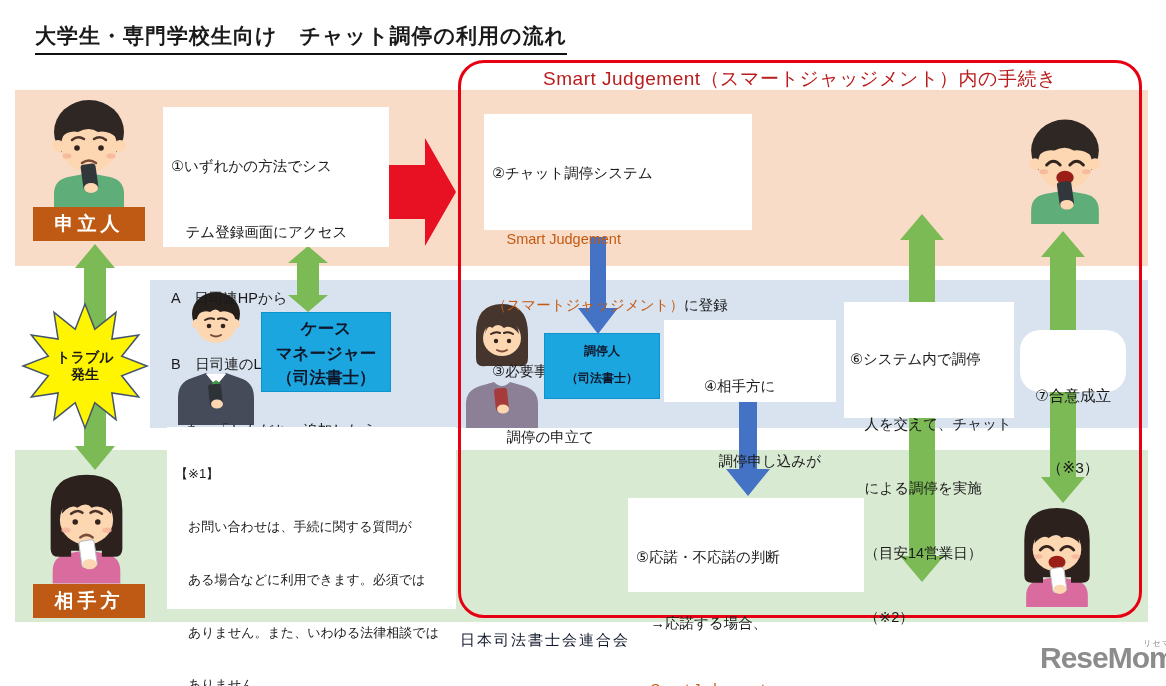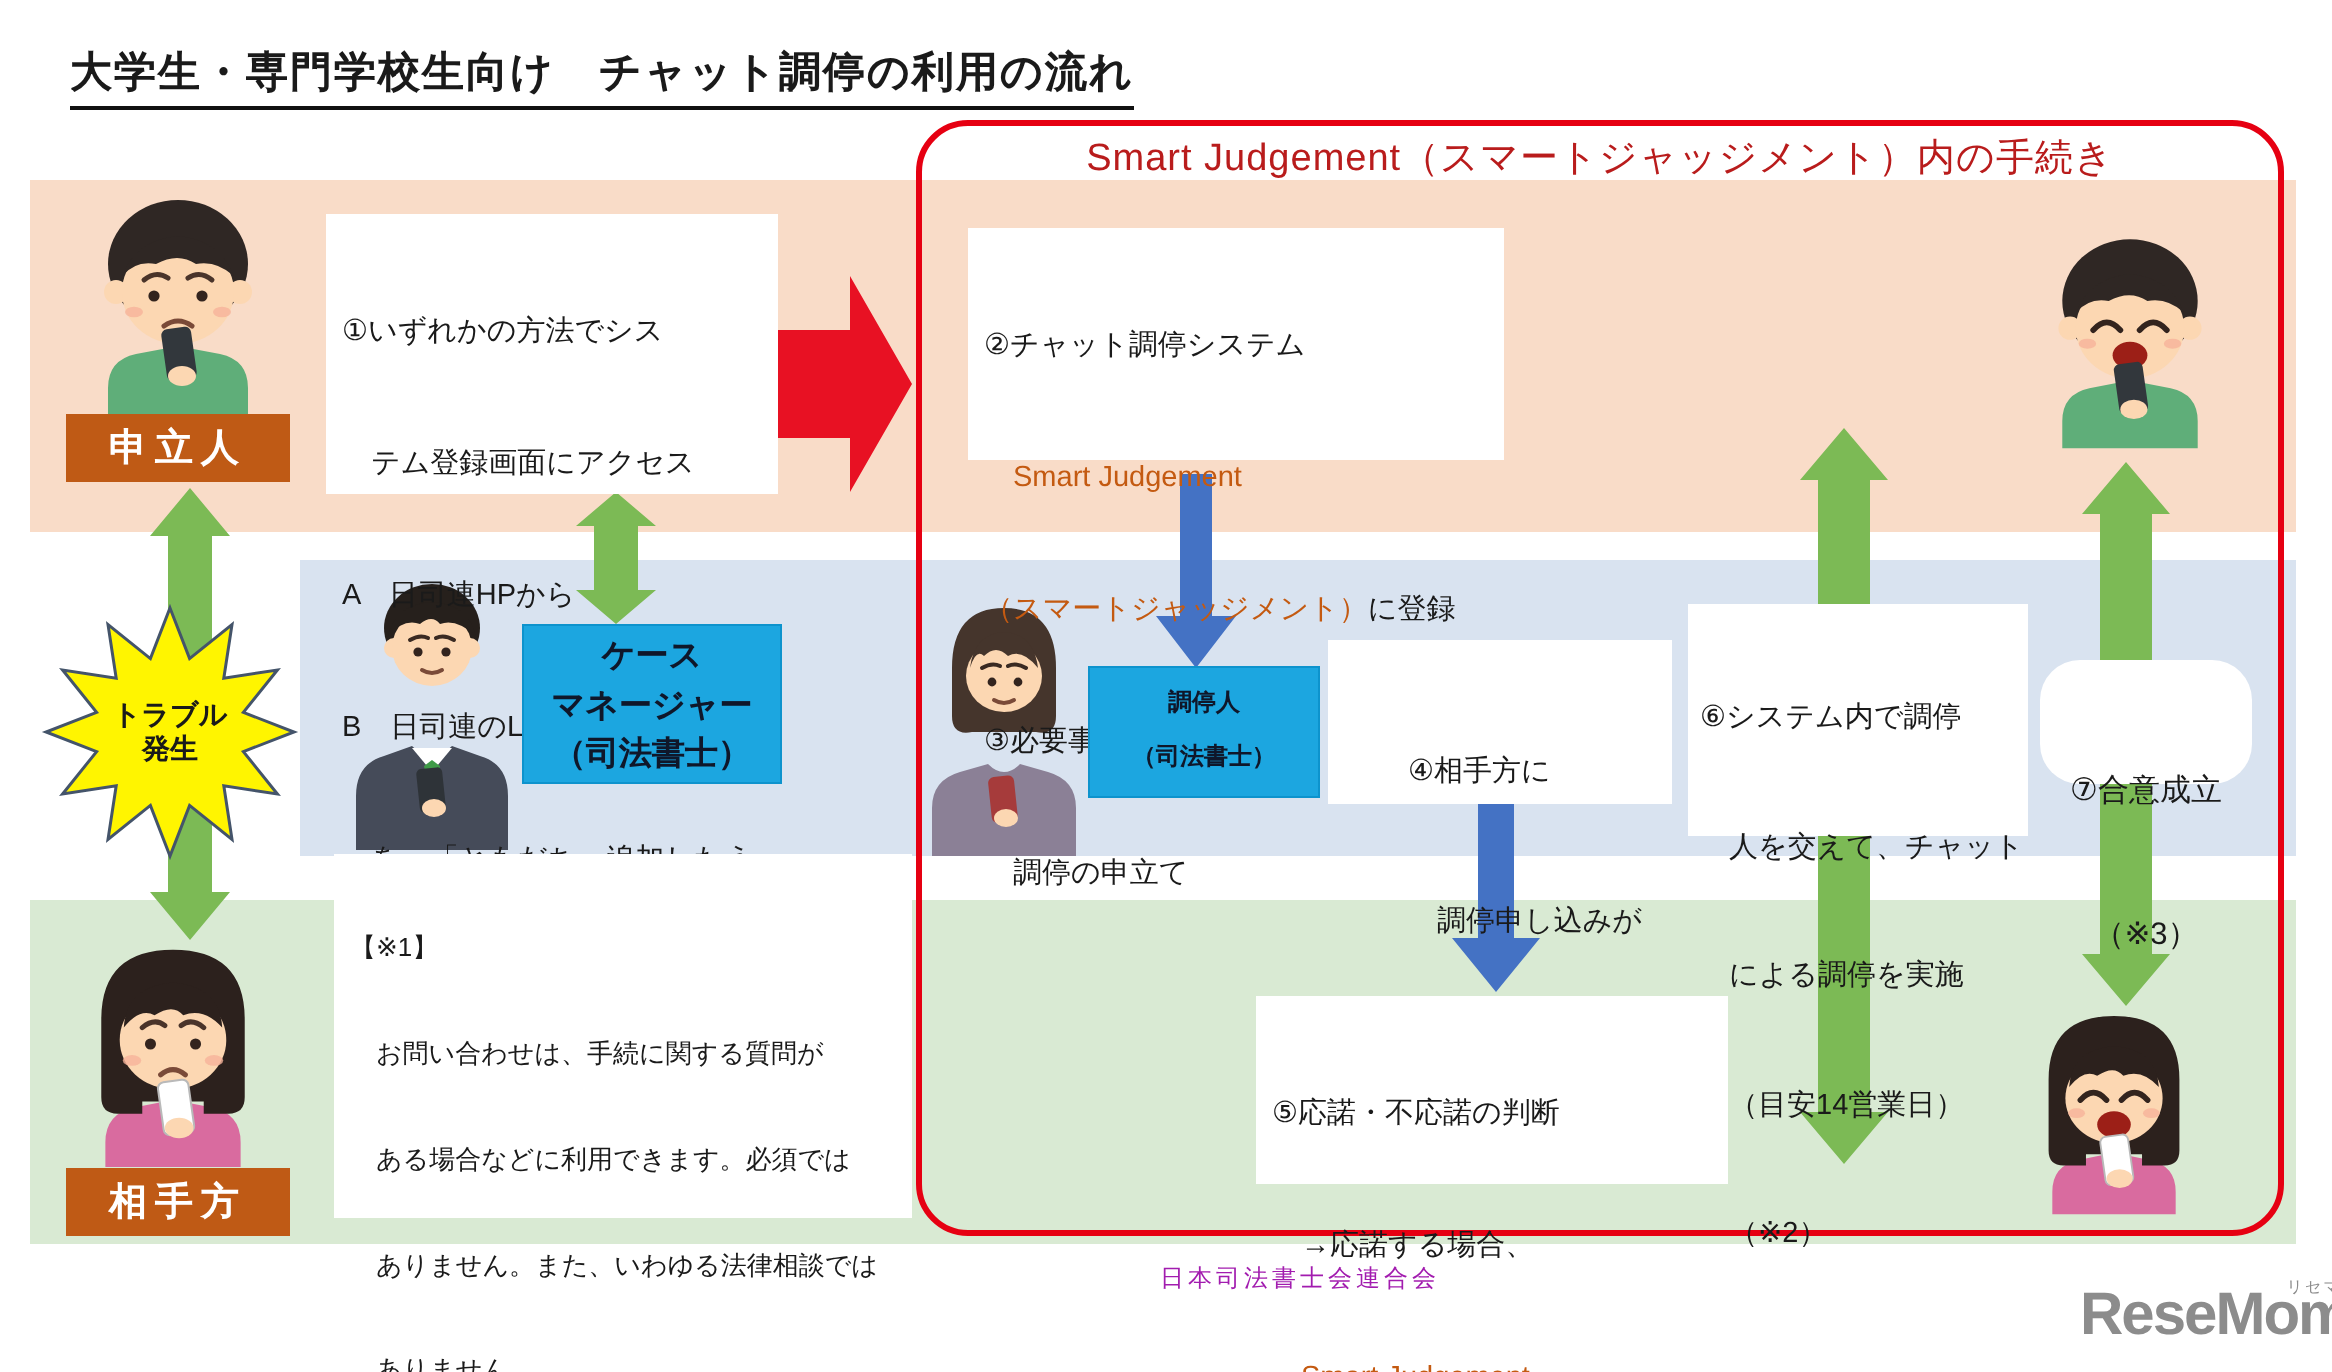--- a/index.html
+++ b/index.html
@@ -49,21 +49,21 @@
   .box-mediator{left:544px;top:333px;width:116px;height:66px;font-size:12px;line-height:27px;padding-top:4px;}
 
   .arrow{z-index:3;}
   .char{z-index:4;}
   .starburst{z-index:4;}
   .starburst-text{left:20px;top:301px;width:130px;height:130px;display:flex;flex-direction:column;
                   align-items:center;justify-content:center;font-size:14px;font-weight:bold;
                   line-height:1.25;z-index:5;}
 
   
-  .footer-org{left:460px;top:631px;width:260px;text-align:right;font-size:12px;color:#a21caf;
+  .footer-org{left:460px;top:631px;width:260px;text-align:left;font-size:15px;color:#0f172a;
               letter-spacing:2px;z-index:5;}
   .logo{left:1040px;top:641px;z-index:5;color:#8c8c8c;}
   .logo-main{font-size:30px;font-weight:bold;letter-spacing:-1px;}
   .logo-ruby{position:absolute;top:-3px;right:2px;font-size:8px;letter-spacing:1px;color:#8c8c8c;}
 </style>
 </head>
 <body>
 
 <div class="canvas">
 

